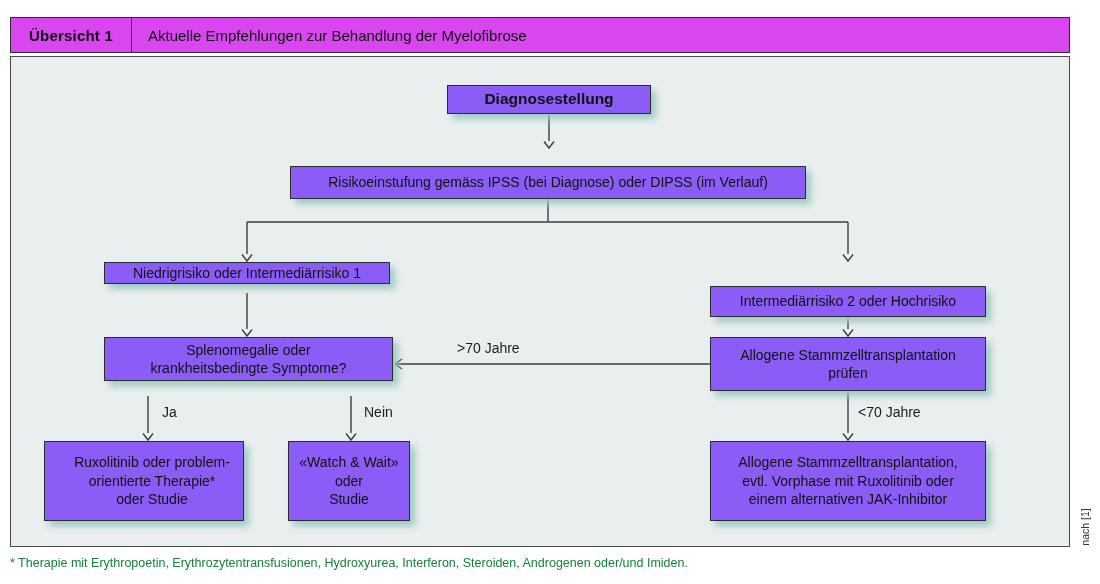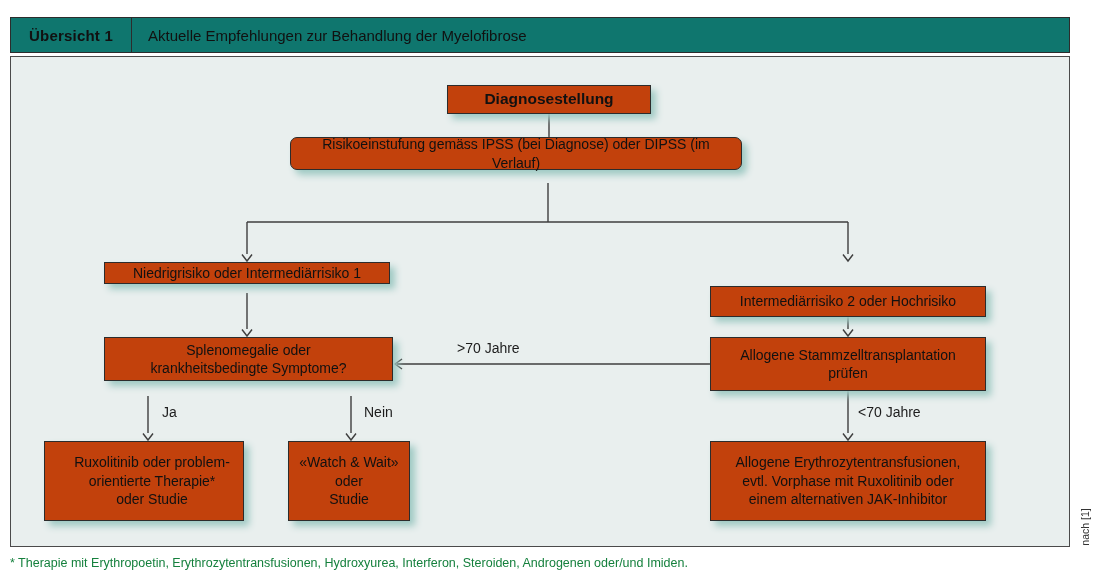--- a/index.html
+++ b/index.html
@@ -9,39 +9,39 @@
     --border:#2c2c2c;
   }
   html,body{margin:0;padding:0;background:#fff;}
   #page{
     position:relative;width:1100px;height:584px;background:#fff;
     font-family:"Liberation Sans",sans-serif;color:#111;overflow:hidden;
   }
   
   .header-box{
     position:absolute;left:10px;top:17px;width:1060px;height:36px;
-    border:1.5px solid var(--border);background:#0f766e;display:flex;box-sizing:border-box;
+    border:1.5px solid var(--border);background:#d946ef;display:flex;box-sizing:border-box;
   }
   .header-label{
     width:120px;flex:0 0 120px;border-right:1.5px solid var(--border);
     display:flex;align-items:center;justify-content:center;
     font-weight:bold;font-size:15px;letter-spacing:.2px;
   }
   .header-title{
     flex:1;display:flex;align-items:center;padding-left:16px;font-size:15px;
   }
   
   .panel{
     position:absolute;left:10px;top:56px;width:1060px;height:491px;
     background:var(--panel-bg);border:1.5px solid #4a4a4a;box-sizing:border-box;
   }
   .connectors{position:absolute;left:10px;top:56px;width:1060px;height:491px;}
   
   .fnode{
-    position:absolute;background:#c2410c;border:1.4px solid var(--border);
+    position:absolute;background:#8b5cf6;border:1.4px solid var(--border);
     display:flex;align-items:center;justify-content:center;text-align:center;
     font-size:14px;line-height:1.32;color:#111;box-sizing:border-box;
     padding:2px 6px;white-space:pre-line;
     box-shadow:5px 5px 7px var(--shadow);
   }
   .fnode.title{font-weight:bold;font-size:15.5px;}
   .edge-label{
     position:absolute;font-size:14px;color:#1c1c1c;white-space:nowrap;
   }
   .footnote{
@@ -100,41 +100,41 @@
         <path class="wire" d="M336 377.5 L341 384 L346 377.5"></path>
     </g>
     <g>
       <path class="wire" d="M838 335 V377"></path>
         <path class="wire" d="M833 377.5 L838 384 L843 377.5"></path>
     </g>
   </svg>
 
   <div class="fnode title" style="left:447px;top:85px;width:204px;height:29px;">Diagnosestellung</div>
 
-  <div class="fnode" style="left:290px;top:137px;width:452px;height:33px;border-radius:7px;">Risikoeinstufung gemäss IPSS (bei Diagnose) oder DIPSS (im Verlauf)</div>
+  <div class="fnode" style="left:290px;top:166px;width:516px;height:33px;">Risikoeinstufung gemäss IPSS (bei Diagnose) oder DIPSS (im Verlauf)</div>
 
   <div class="fnode" style="left:104px;top:262px;width:286px;height:22px;">Niedrigrisiko oder Intermediärrisiko 1</div>
 
   <div class="fnode" style="left:710px;top:262px;width:276px;height:31px;margin-top:24px;">Intermediärrisiko 2 oder Hochrisiko</div>
 
   <div class="fnode" style="left:104px;top:337px;width:289px;height:44px;">Splenomegalie oder
 krankheitsbedingte Symptome?</div>
 
   <div class="fnode" style="left:710px;top:337px;width:276px;height:54px;">Allogene Stammzelltransplantation
 prüfen</div>
 
   <div class="fnode" style="left:44px;top:441px;width:200px;height:80px;padding-left:22px;">Ruxolitinib oder problem-
 orientierte Therapie*
 oder Studie</div>
 
   <div class="fnode" style="left:288px;top:441px;width:122px;height:80px;">«Watch &amp; Wait»
 oder
 Studie</div>
 
-  <div class="fnode" style="left:710px;top:441px;width:276px;height:80px;">Allogene Erythrozytentransfusionen,
+  <div class="fnode" style="left:710px;top:441px;width:276px;height:80px;">Allogene Stammzelltransplantation,
 evtl. Vorphase mit Ruxolitinib oder
 einem alternativen JAK-Inhibitor</div>
 
   <div class="edge-label" style="left:457px;top:340px;">&gt;70 Jahre</div>
   <div class="edge-label" style="left:162px;top:404px;">Ja</div>
   <div class="edge-label" style="left:364px;top:404px;">Nein</div>
   <div class="edge-label" style="left:858px;top:404px;">&lt;70 Jahre</div>
 
   <div class="footnote">* Therapie mit Erythropoetin, Erythrozytentransfusionen, Hydroxyurea, Interferon, Steroiden, Androgenen oder/und Imiden.</div>
   <div class="source-citation">nach [1]</div>

